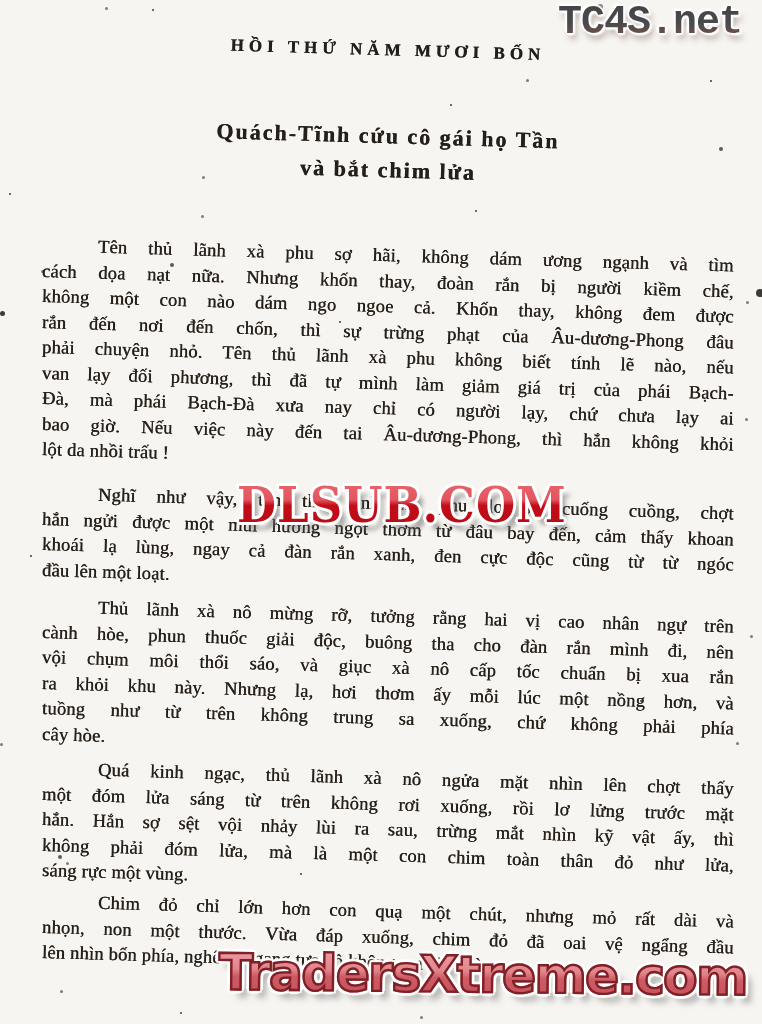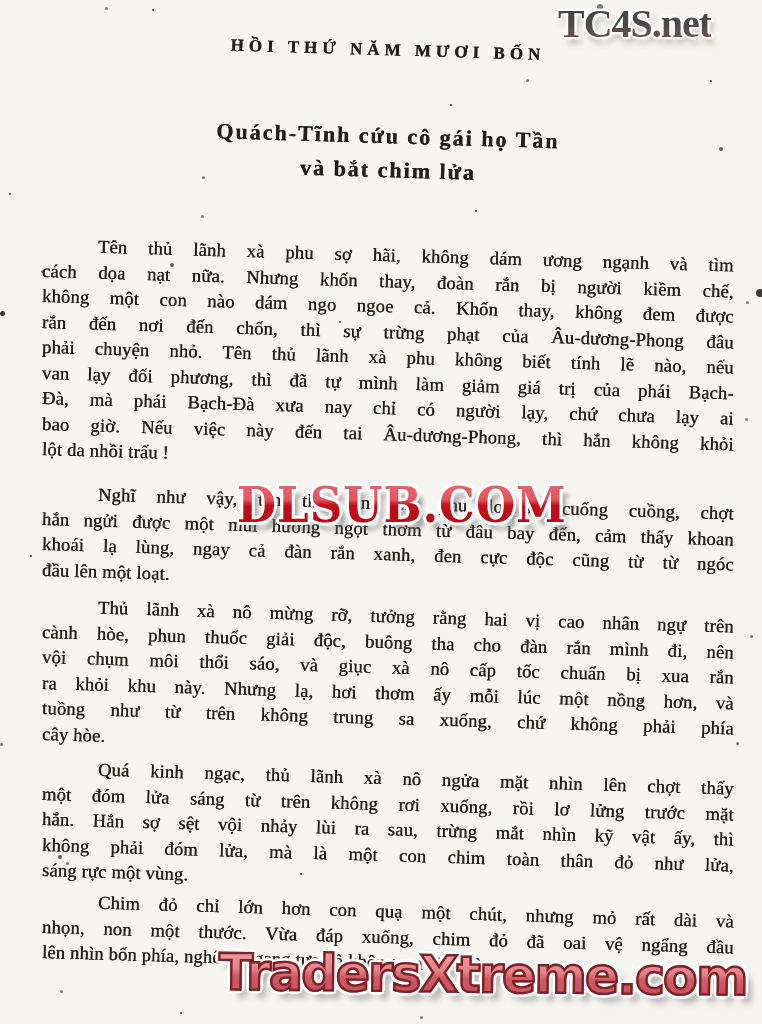--- a/index.html
+++ b/index.html
@@ -33,21 +33,21 @@
   .line.first { padding-left:56px; box-sizing:border-box; }
   .line.last  { text-align-last:left; }
   
   .speck { position:absolute; background:#1c1a18; border-radius:50%; z-index:3; }
   
   .wm { position:absolute; white-space:nowrap; z-index:5; }
   .wm .under { display:block; }
   .wm .over  { position:absolute; left:0; top:0; }
   #wm-tc4s {
     top:0px; left:558px;
-    font-family:Liberation Serif, serif; font-weight:bold; font-size:40px; letter-spacing:-1px;
+    font-family:Liberation Mono, monospace; font-weight:bold; font-size:40px; letter-spacing:-1px;
   }
   #wm-tc4s .under {
     color:#fff;
     text-shadow:0 0 2px #fff, 2px 0 2px #fff, -2px 0 2px #fff, 0 2px 2px #fff,
                 0 -2px 2px #fff, 2px 2px 2px #fff, -2px -2px 2px #fff,
                 3px 6px 6px rgba(90,70,60,0.45);
   }
   #wm-tc4s .over {
     background:linear-gradient(180deg,#434345 0%,#4a4a4c 52%,#7d5048 86%,#8f5d4e 100%);
     -webkit-background-clip:text; background-clip:text; color:transparent;

